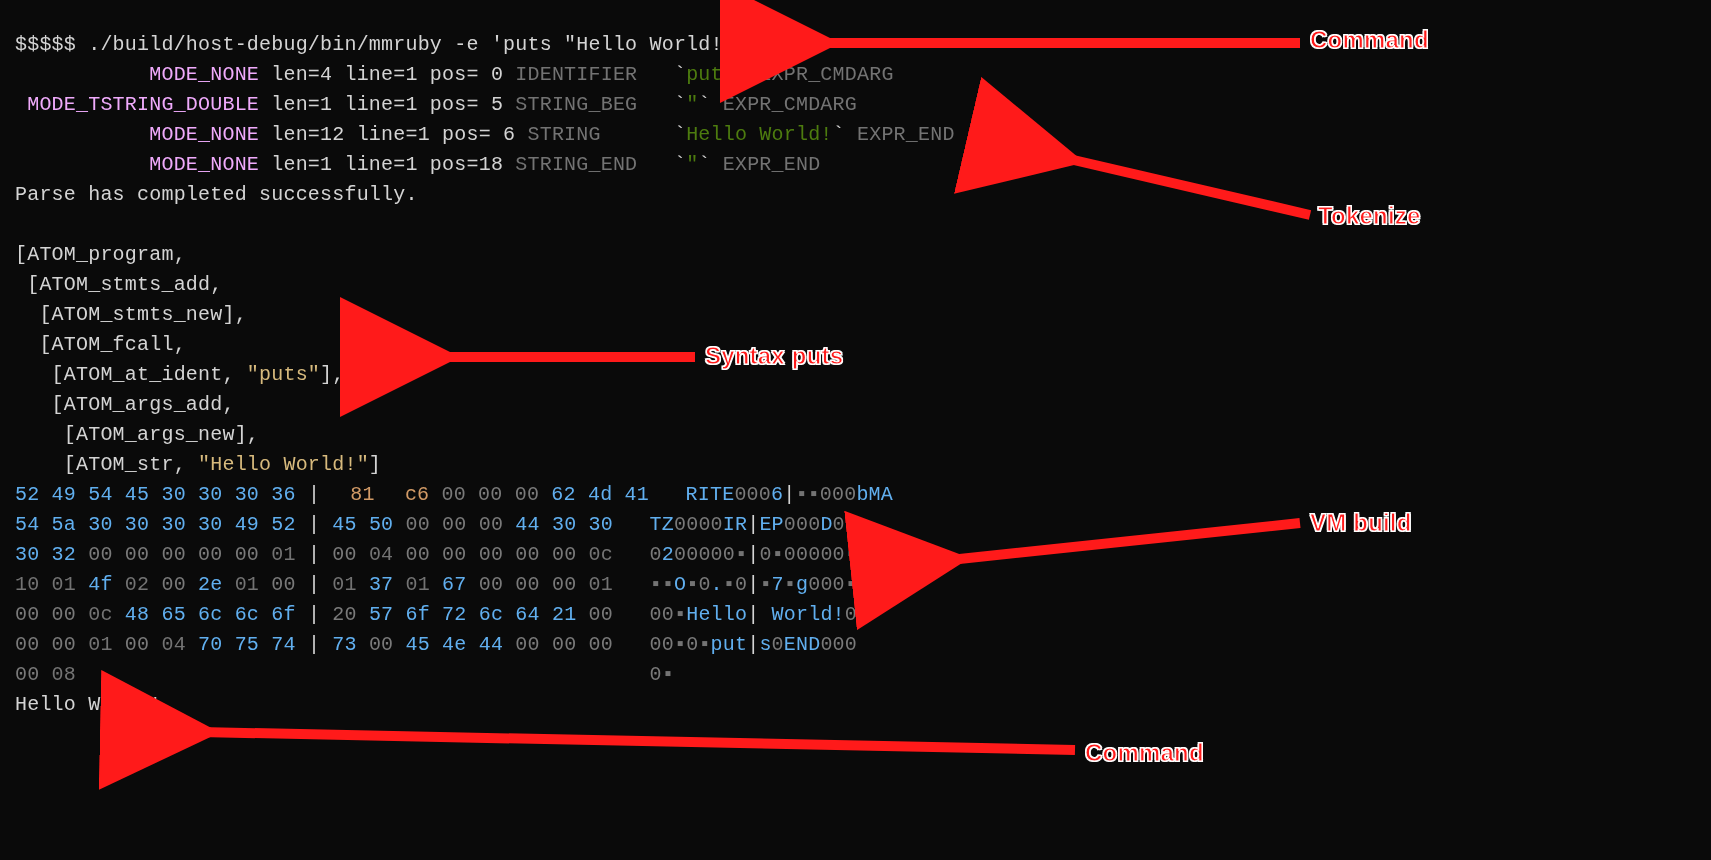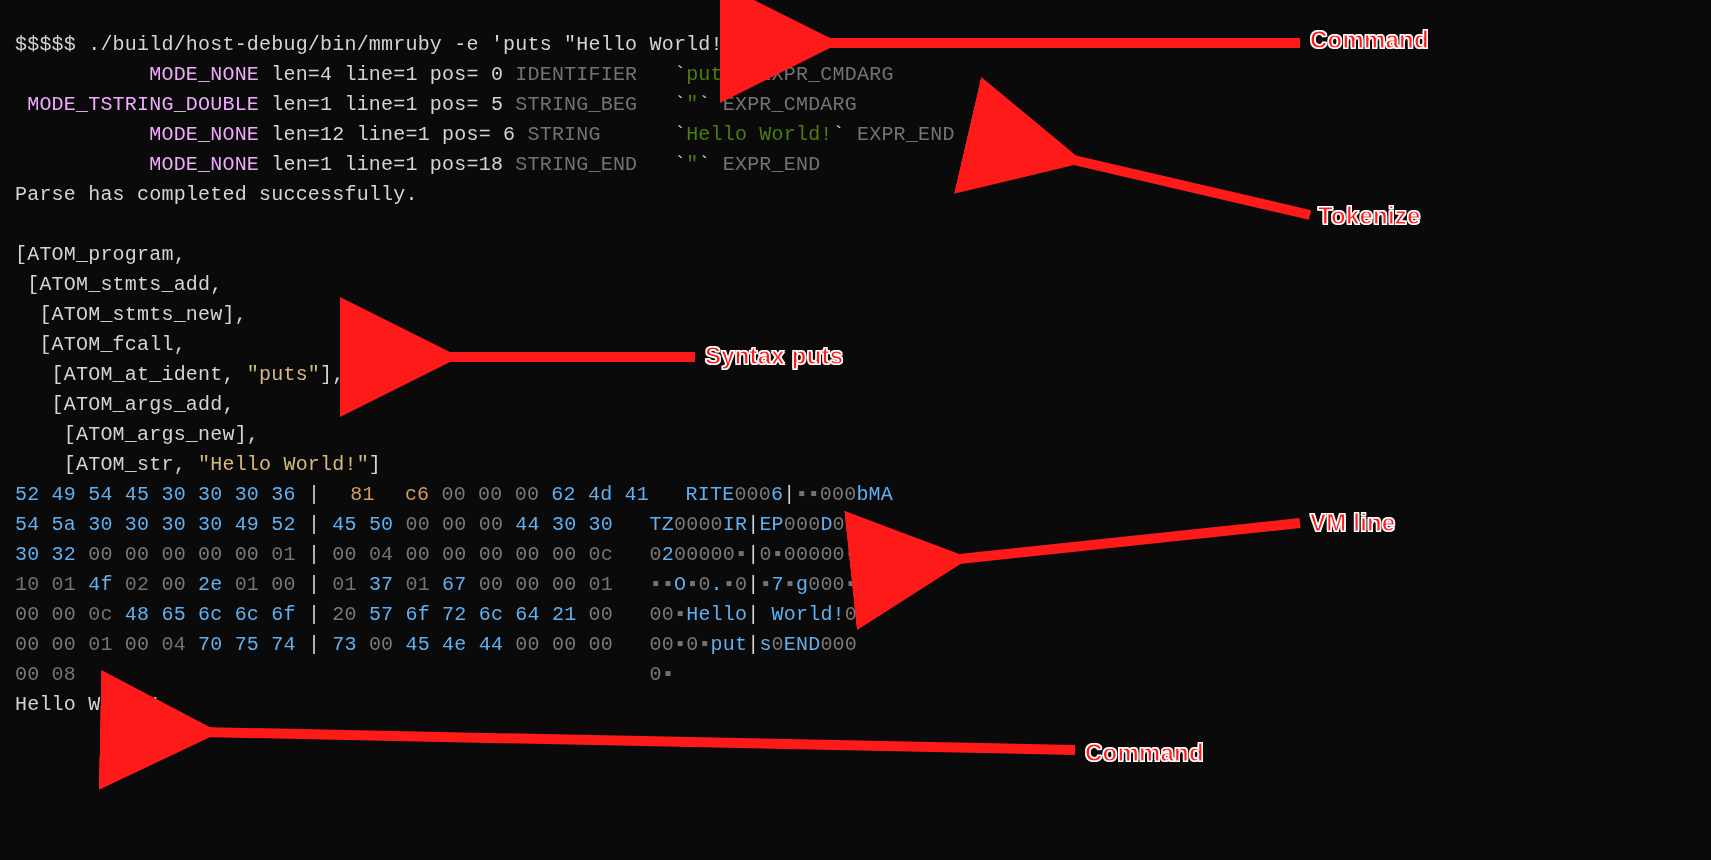--- a/index.html
+++ b/index.html
@@ -48,21 +48,21 @@
   .arrow svg { overflow: visible; }
 </style>
 </head>
 <body>
 
 <div class="term" id="term"><div><span class="white">$$$$$ </span><span class="white">./build/host-debug/bin/mmruby -e 'puts "Hello World!"'</span></div><div><span class="green">           MODE_NONE</span><span class="white"> len=4 line=1 pos= 0 </span><span class="magenta">IDENTIFIER</span><span class="white">   </span><span class="white">`</span><span class="red">puts</span><span class="white">` </span><span class="cyan">EXPR_CMDARG</span></div><div><span class="green"> MODE_TSTRING_DOUBLE</span><span class="white"> len=1 line=1 pos= 5 </span><span class="magenta">STRING_BEG</span><span class="white">   </span><span class="white">`</span><span class="red">"</span><span class="white">` </span><span class="cyan">EXPR_CMDARG</span></div><div><span class="green">           MODE_NONE</span><span class="white"> len=12 line=1 pos= 6 </span><span class="magenta">STRING</span><span class="white">      </span><span class="white">`</span><span class="red">Hello World!</span><span class="white">` </span><span class="cyan">EXPR_END</span></div><div><span class="green">           MODE_NONE</span><span class="white"> len=1 line=1 pos=18 </span><span class="magenta">STRING_END</span><span class="white">   </span><span class="white">`</span><span class="red">"</span><span class="white">` </span><span class="cyan">EXPR_END</span></div><div><span class="white">Parse has completed successfully.</span></div><div><span class="white"> </span></div><div><span class="white">[ATOM_program,</span></div><div><span class="white"> [ATOM_stmts_add,</span></div><div><span class="white">  [ATOM_stmts_new],</span></div><div><span class="white">  [ATOM_fcall,</span></div><div><span class="white">   [ATOM_at_ident, </span><span class="yellow">"puts"</span><span class="white">],</span></div><div><span class="white">   [ATOM_args_add,</span></div><div><span class="white">    [ATOM_args_new],</span></div><div><span class="white">    [ATOM_str, </span><span class="yellow">"Hello World!"</span><span class="white">]</span></div><div><span class="blue">52</span><span class="white"> </span><span class="blue">49</span><span class="white"> </span><span class="blue">54</span><span class="white"> </span><span class="blue">45</span><span class="white"> </span><span class="blue">30</span><span class="white"> </span><span class="blue">30</span><span class="white"> </span><span class="blue">30</span><span class="white"> </span><span class="blue">36</span><span class="white"> </span><span class="white">| </span><span class="orangebytes">81</span><span class="white"> </span><span class="orangebytes">c6</span><span class="white"> </span><span class="grey">00</span><span class="white"> </span><span class="grey">00</span><span class="white"> </span><span class="grey">00</span><span class="white"> </span><span class="blue">62</span><span class="white"> </span><span class="blue">4d</span><span class="white"> </span><span class="blue">41</span><span class="white"> </span><span class="white">  </span><span class="blue">R</span><span class="blue">I</span><span class="blue">T</span><span class="blue">E</span><span class="grey">0</span><span class="grey">0</span><span class="grey">0</span><span class="blue">6</span><span class="white">|</span><span class="magenta">▪</span><span class="magenta">▪</span><span class="grey">0</span><span class="grey">0</span><span class="grey">0</span><span class="blue">b</span><span class="blue">M</span><span class="blue">A</span></div><div><span class="blue">54</span><span class="white"> </span><span class="blue">5a</span><span class="white"> </span><span class="blue">30</span><span class="white"> </span><span class="blue">30</span><span class="white"> </span><span class="blue">30</span><span class="white"> </span><span class="blue">30</span><span class="white"> </span><span class="blue">49</span><span class="white"> </span><span class="blue">52</span><span class="white"> </span><span class="white">| </span><span class="blue">45</span><span class="white"> </span><span class="blue">50</span><span class="white"> </span><span class="grey">00</span><span class="white"> </span><span class="grey">00</span><span class="white"> </span><span class="grey">00</span><span class="white"> </span><span class="blue">44</span><span class="white"> </span><span class="blue">30</span><span class="white"> </span><span class="blue">30</span><span class="white"> </span><span class="white">  </span><span class="blue">T</span><span class="blue">Z</span><span class="grey">0</span><span class="grey">0</span><span class="grey">0</span><span class="grey">0</span><span class="blue">I</span><span class="blue">R</span><span class="white">|</span><span class="blue">E</span><span class="blue">P</span><span class="grey">0</span><span class="grey">0</span><span class="grey">0</span><span class="blue">D</span><span class="grey">0</span><span class="grey">0</span></div><div><span class="blue">30</span><span class="white"> </span><span class="blue">32</span><span class="white"> </span><span class="grey">00</span><span class="white"> </span><span class="grey">00</span><span class="white"> </span><span class="grey">00</span><span class="white"> </span><span class="grey">00</span><span class="white"> </span><span class="grey">00</span><span class="white"> </span><span class="magenta">01</span><span class="white"> </span><span class="white">| </span><span class="grey">00</span><span class="white"> </span><span class="magenta">04</span><span class="white"> </span><span class="grey">00</span><span class="white"> </span><span class="grey">00</span><span class="white"> </span><span class="grey">00</span><span class="white"> </span><span class="grey">00</span><span class="white"> </span><span class="grey">00</span><span class="white"> </span><span class="magenta">0c</span><span class="white"> </span><span class="white">  </span><span class="grey">0</span><span class="blue">2</span><span class="grey">0</span><span class="grey">0</span><span class="grey">0</span><span class="grey">0</span><span class="grey">0</span><span class="magenta">▪</span><span class="white">|</span><span class="grey">0</span><span class="magenta">▪</span><span class="grey">0</span><span class="grey">0</span><span class="grey">0</span><span class="grey">0</span><span class="grey">0</span><span class="magenta">▪</span></div><div><span class="magenta">10</span><span class="white"> </span><span class="magenta">01</span><span class="white"> </span><span class="blue">4f</span><span class="white"> </span><span class="magenta">02</span><span class="white"> </span><span class="grey">00</span><span class="white"> </span><span class="blue">2e</span><span class="white"> </span><span class="magenta">01</span><span class="white"> </span><span class="grey">00</span><span class="white"> </span><span class="white">| </span><span class="magenta">01</span><span class="white"> </span><span class="blue">37</span><span class="white"> </span><span class="magenta">01</span><span class="white"> </span><span class="blue">67</span><span class="white"> </span><span class="grey">00</span><span class="white"> </span><span class="grey">00</span><span class="white"> </span><span class="grey">00</span><span class="white"> </span><span class="magenta">01</span><span class="white"> </span><span class="white">  </span><span class="magenta">▪</span><span class="magenta">▪</span><span class="blue">O</span><span class="magenta">▪</span><span class="grey">0</span><span class="blue">.</span><span class="magenta">▪</span><span class="grey">0</span><span class="white">|</span><span class="magenta">▪</span><span class="blue">7</span><span class="magenta">▪</span><span class="blue">g</span><span class="grey">0</span><span class="grey">0</span><span class="grey">0</span><span class="magenta">▪</span></div><div><span class="grey">00</span><span class="white"> </span><span class="grey">00</span><span class="white"> </span><span class="magenta">0c</span><span class="white"> </span><span class="blue">48</span><span class="white"> </span><span class="blue">65</span><span class="white"> </span><span class="blue">6c</span><span class="white"> </span><span class="blue">6c</span><span class="white"> </span><span class="blue">6f</span><span class="white"> </span><span class="white">| </span><span class="grey">20</span><span class="white"> </span><span class="blue">57</span><span class="white"> </span><span class="blue">6f</span><span class="white"> </span><span class="blue">72</span><span class="white"> </span><span class="blue">6c</span><span class="white"> </span><span class="blue">64</span><span class="white"> </span><span class="blue">21</span><span class="white"> </span><span class="grey">00</span><span class="white"> </span><span class="white">  </span><span class="grey">0</span><span class="grey">0</span><span class="magenta">▪</span><span class="blue">H</span><span class="blue">e</span><span class="blue">l</span><span class="blue">l</span><span class="blue">o</span><span class="white">|</span><span class="white"> </span><span class="blue">W</span><span class="blue">o</span><span class="blue">r</span><span class="blue">l</span><span class="blue">d</span><span class="blue">!</span><span class="grey">0</span></div><div><span class="grey">00</span><span class="white"> </span><span class="grey">00</span><span class="white"> </span><span class="magenta">01</span><span class="white"> </span><span class="grey">00</span><span class="white"> </span><span class="magenta">04</span><span class="white"> </span><span class="blue">70</span><span class="white"> </span><span class="blue">75</span><span class="white"> </span><span class="blue">74</span><span class="white"> </span><span class="white">| </span><span class="blue">73</span><span class="white"> </span><span class="grey">00</span><span class="white"> </span><span class="blue">45</span><span class="white"> </span><span class="blue">4e</span><span class="white"> </span><span class="blue">44</span><span class="white"> </span><span class="grey">00</span><span class="white"> </span><span class="grey">00</span><span class="white"> </span><span class="grey">00</span><span class="white"> </span><span class="white">  </span><span class="grey">0</span><span class="grey">0</span><span class="magenta">▪</span><span class="grey">0</span><span class="magenta">▪</span><span class="blue">p</span><span class="blue">u</span><span class="blue">t</span><span class="white">|</span><span class="blue">s</span><span class="grey">0</span><span class="blue">E</span><span class="blue">N</span><span class="blue">D</span><span class="grey">0</span><span class="grey">0</span><span class="grey">0</span></div><div><span class="grey">00</span><span class="white"> </span><span class="magenta">08</span><span class="white"> </span><span class="white">                                              </span><span class="grey">0</span><span class="magenta">▪</span></div><div><span class="white">Hello World!</span></div></div>
 
 <div class="label" style="top:22px; left:1310px;">Command</div>
 <div class="label" style="top:198px; left:1318px;">Tokenize</div>
 <div class="label" style="top:338px; left:705px;">Syntax puts</div>
-<div class="label" style="top:505px; left:1310px;">VM line</div>
+<div class="label" style="top:505px; left:1310px;">VM build</div>
 <div class="label" style="top:735px; left:1085px;">Command</div>
 
 <div class="arrow" style="top:35px; left:810px;">
 <svg width="500" height="30">
       <defs>
         <marker id="ah1" markerWidth="12" markerHeight="12" refX="2" refY="6" orient="auto">
           <path d="M12,0 L0,6 L12,12 Z" fill="#ff1a1a"></path>
         </marker>
       </defs>
 <line x1="490" y1="8" x2="10" y2="8" stroke="#ff1a1a" stroke-width="10" marker-end="url(#ah1)"></line>

